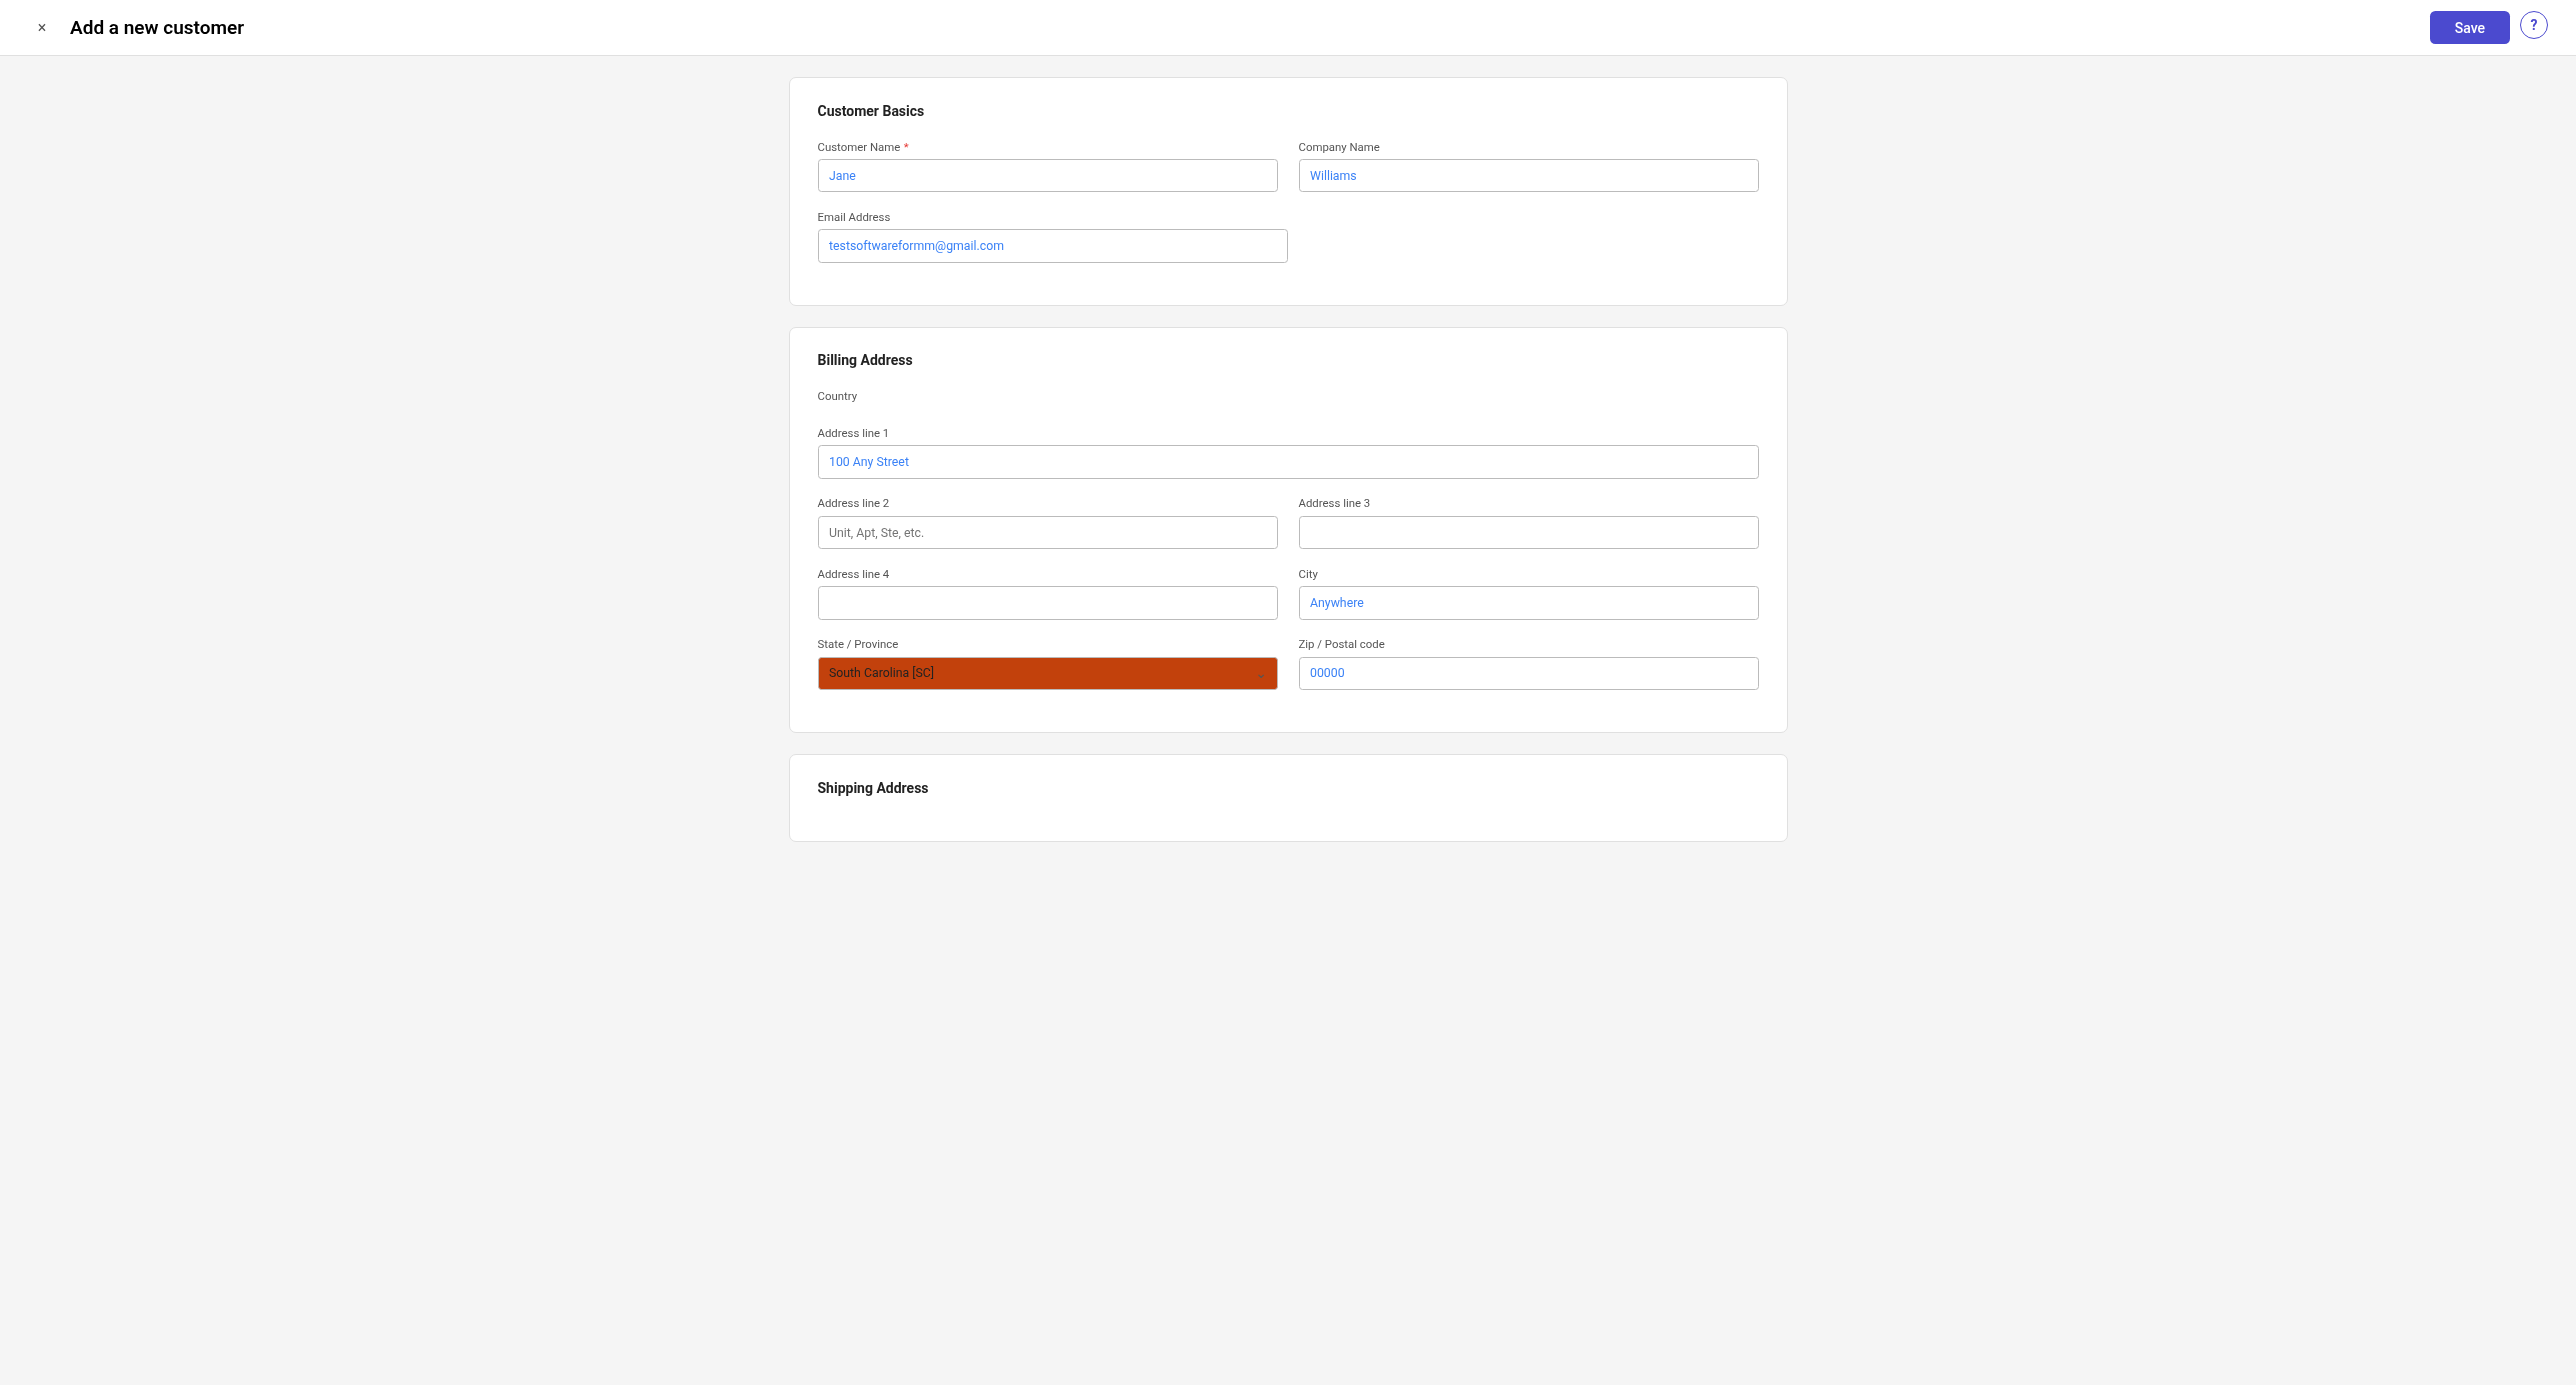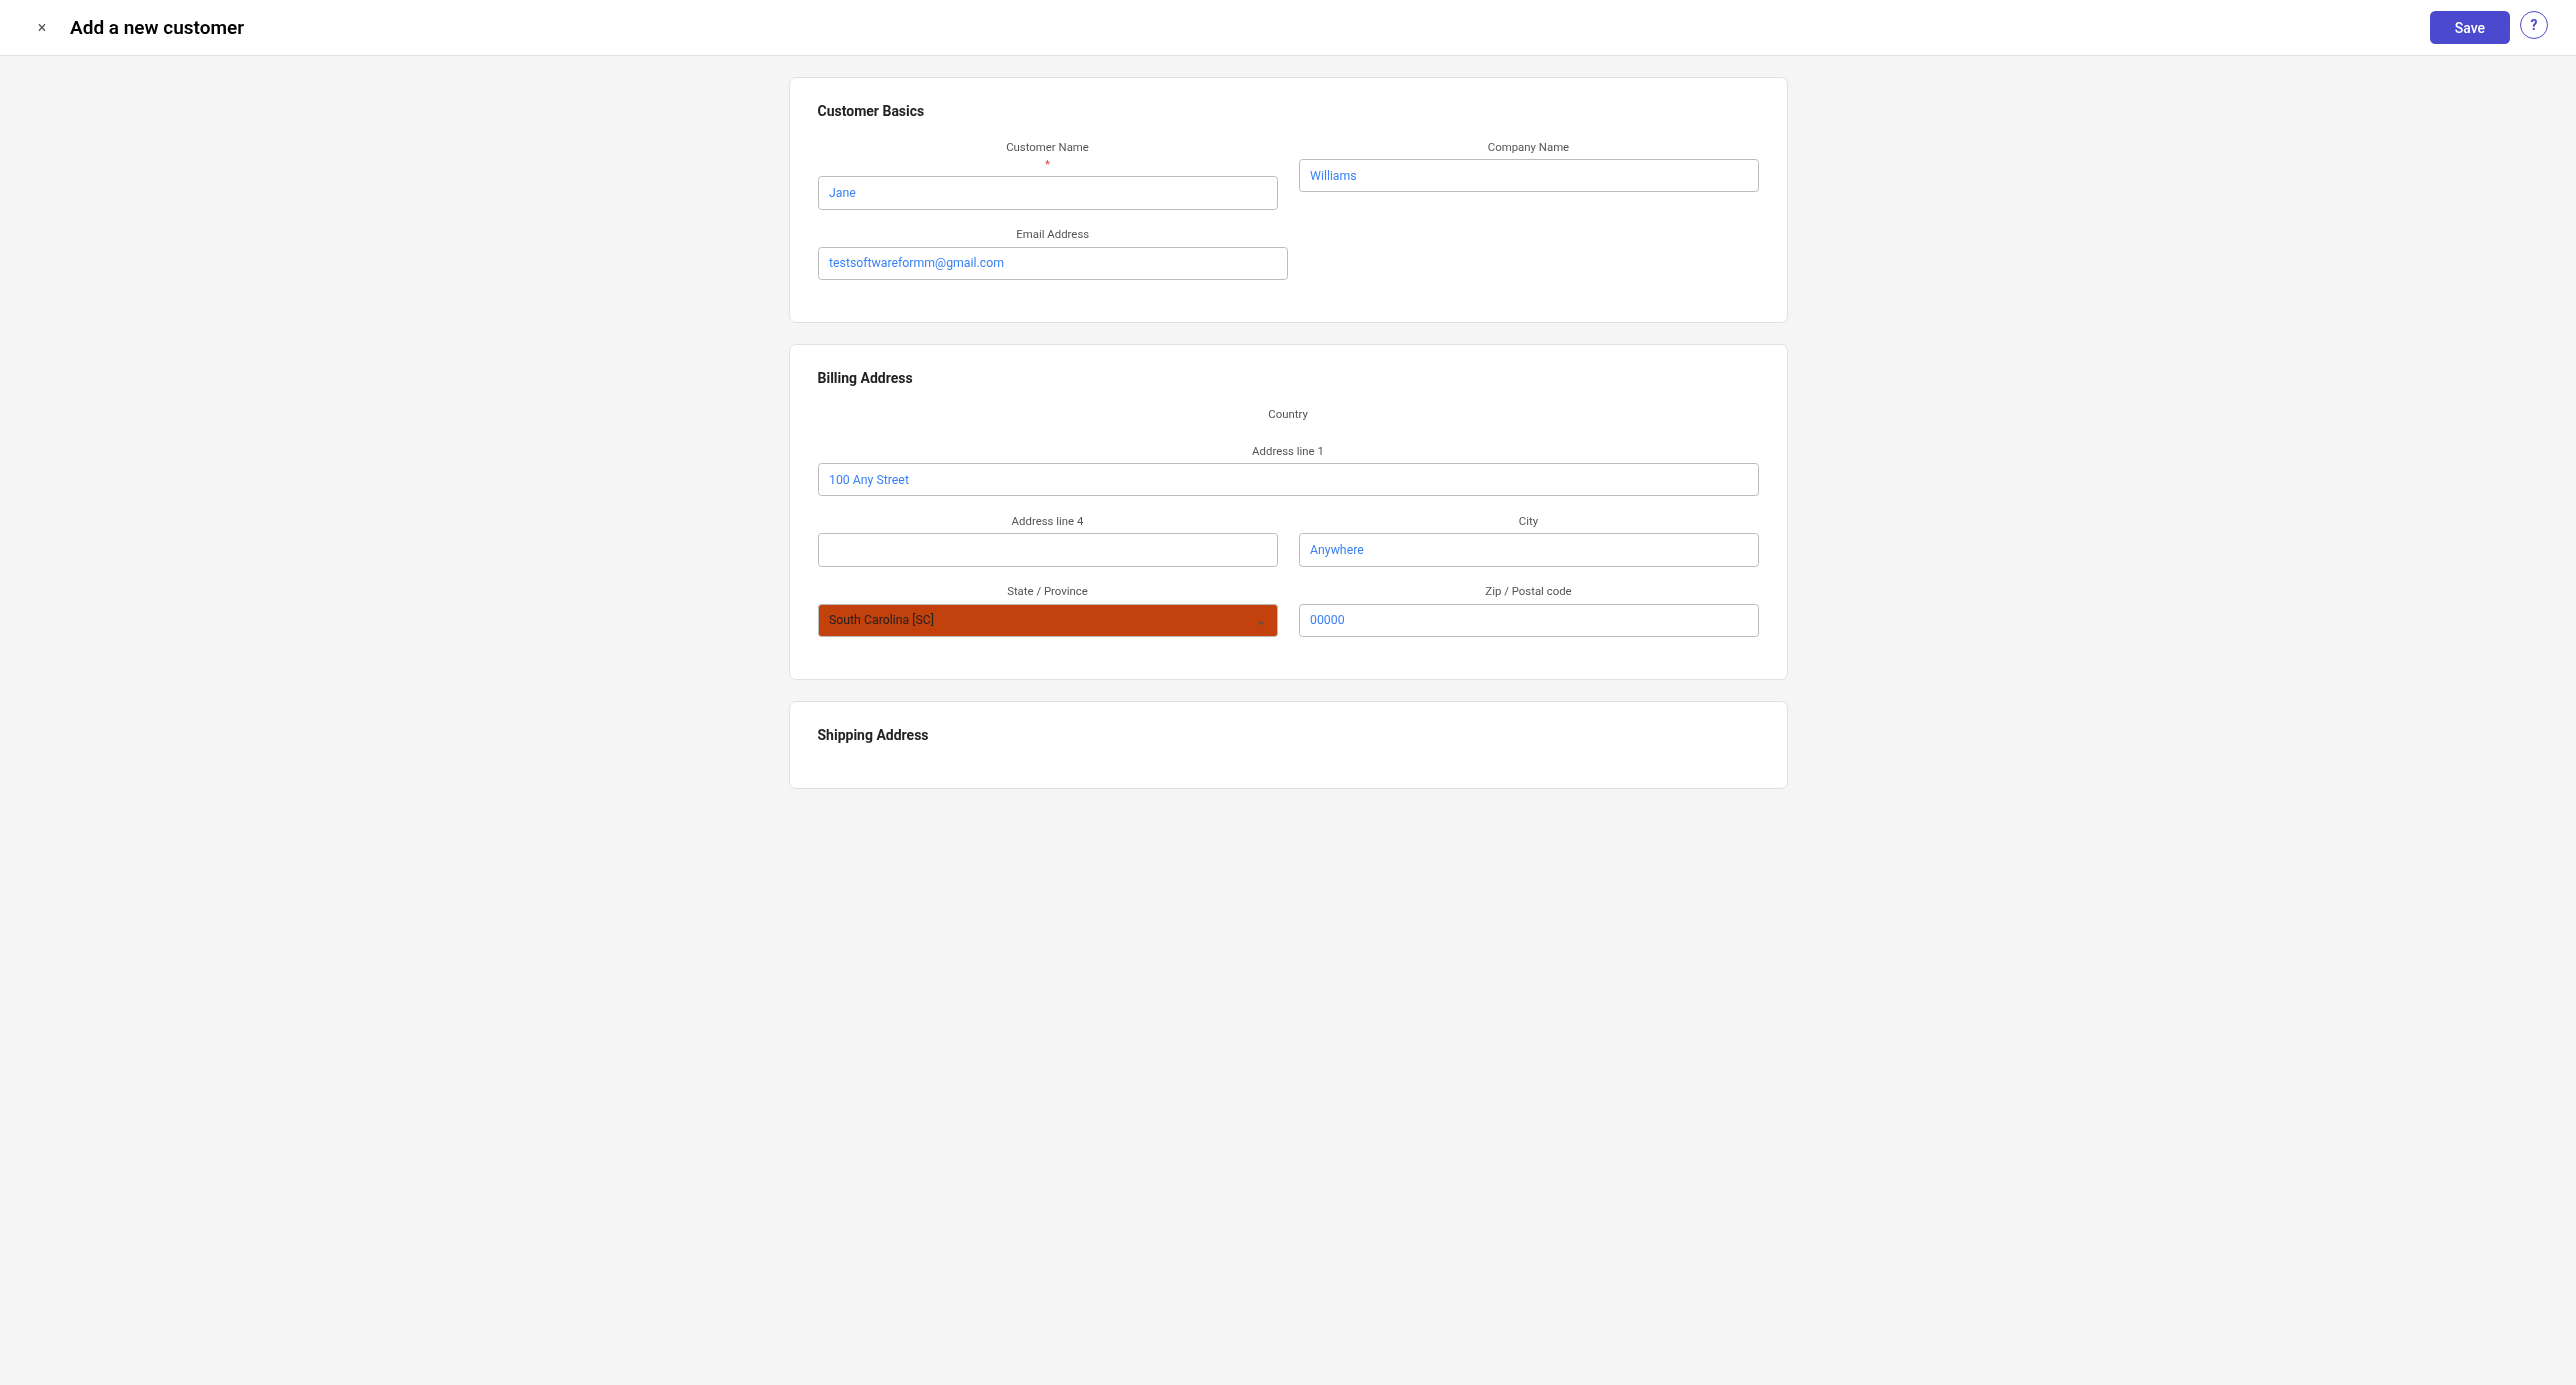--- a/index.html
+++ b/index.html
@@ -119,21 +119,20 @@
       flex: 1 1 100%;
     }
 
     .form-label {
       font-size: 11.4px;
       color: #555;
       margin-bottom: 5.3px;
       display: flex;
       align-items: center;
       gap: 3.5px;
-      flex-direction: column;
     }
 
     .required-star {
       color: #e53935;
       font-size: 11.4px;
     }
 
     .form-input {
       border: 0.9px solid #bbb;
       border-radius: 3.5px;
@@ -224,20 +223,30 @@
       </div>
     </div>
 
     <div class="form-row">
       <div class="form-group full-width">
         <label class="form-label">Address line 1</label>
         <input class="form-input" type="text" value="100 Any Street" style="">
       </div>
     </div>
 
+    <div class="form-row">
+      <div class="form-group">
+        <label class="form-label">Address line 2</label>
+        <input class="form-input" type="text" placeholder="Unit, Apt, Ste, etc." value="" style="">
+      </div>
+      <div class="form-group">
+        <label class="form-label">Address line 3</label>
+        <input class="form-input" type="text" value="" style="">
+      </div>
+    </div>
 
     <div class="form-row">
       <div class="form-group">
         <label class="form-label">Address line 4</label>
         <input class="form-input" type="text" value="" style="">
       </div>
       <div class="form-group">
         <label class="form-label">City</label>
         <input class="form-input" type="text" value="Anywhere" style="">
       </div>

